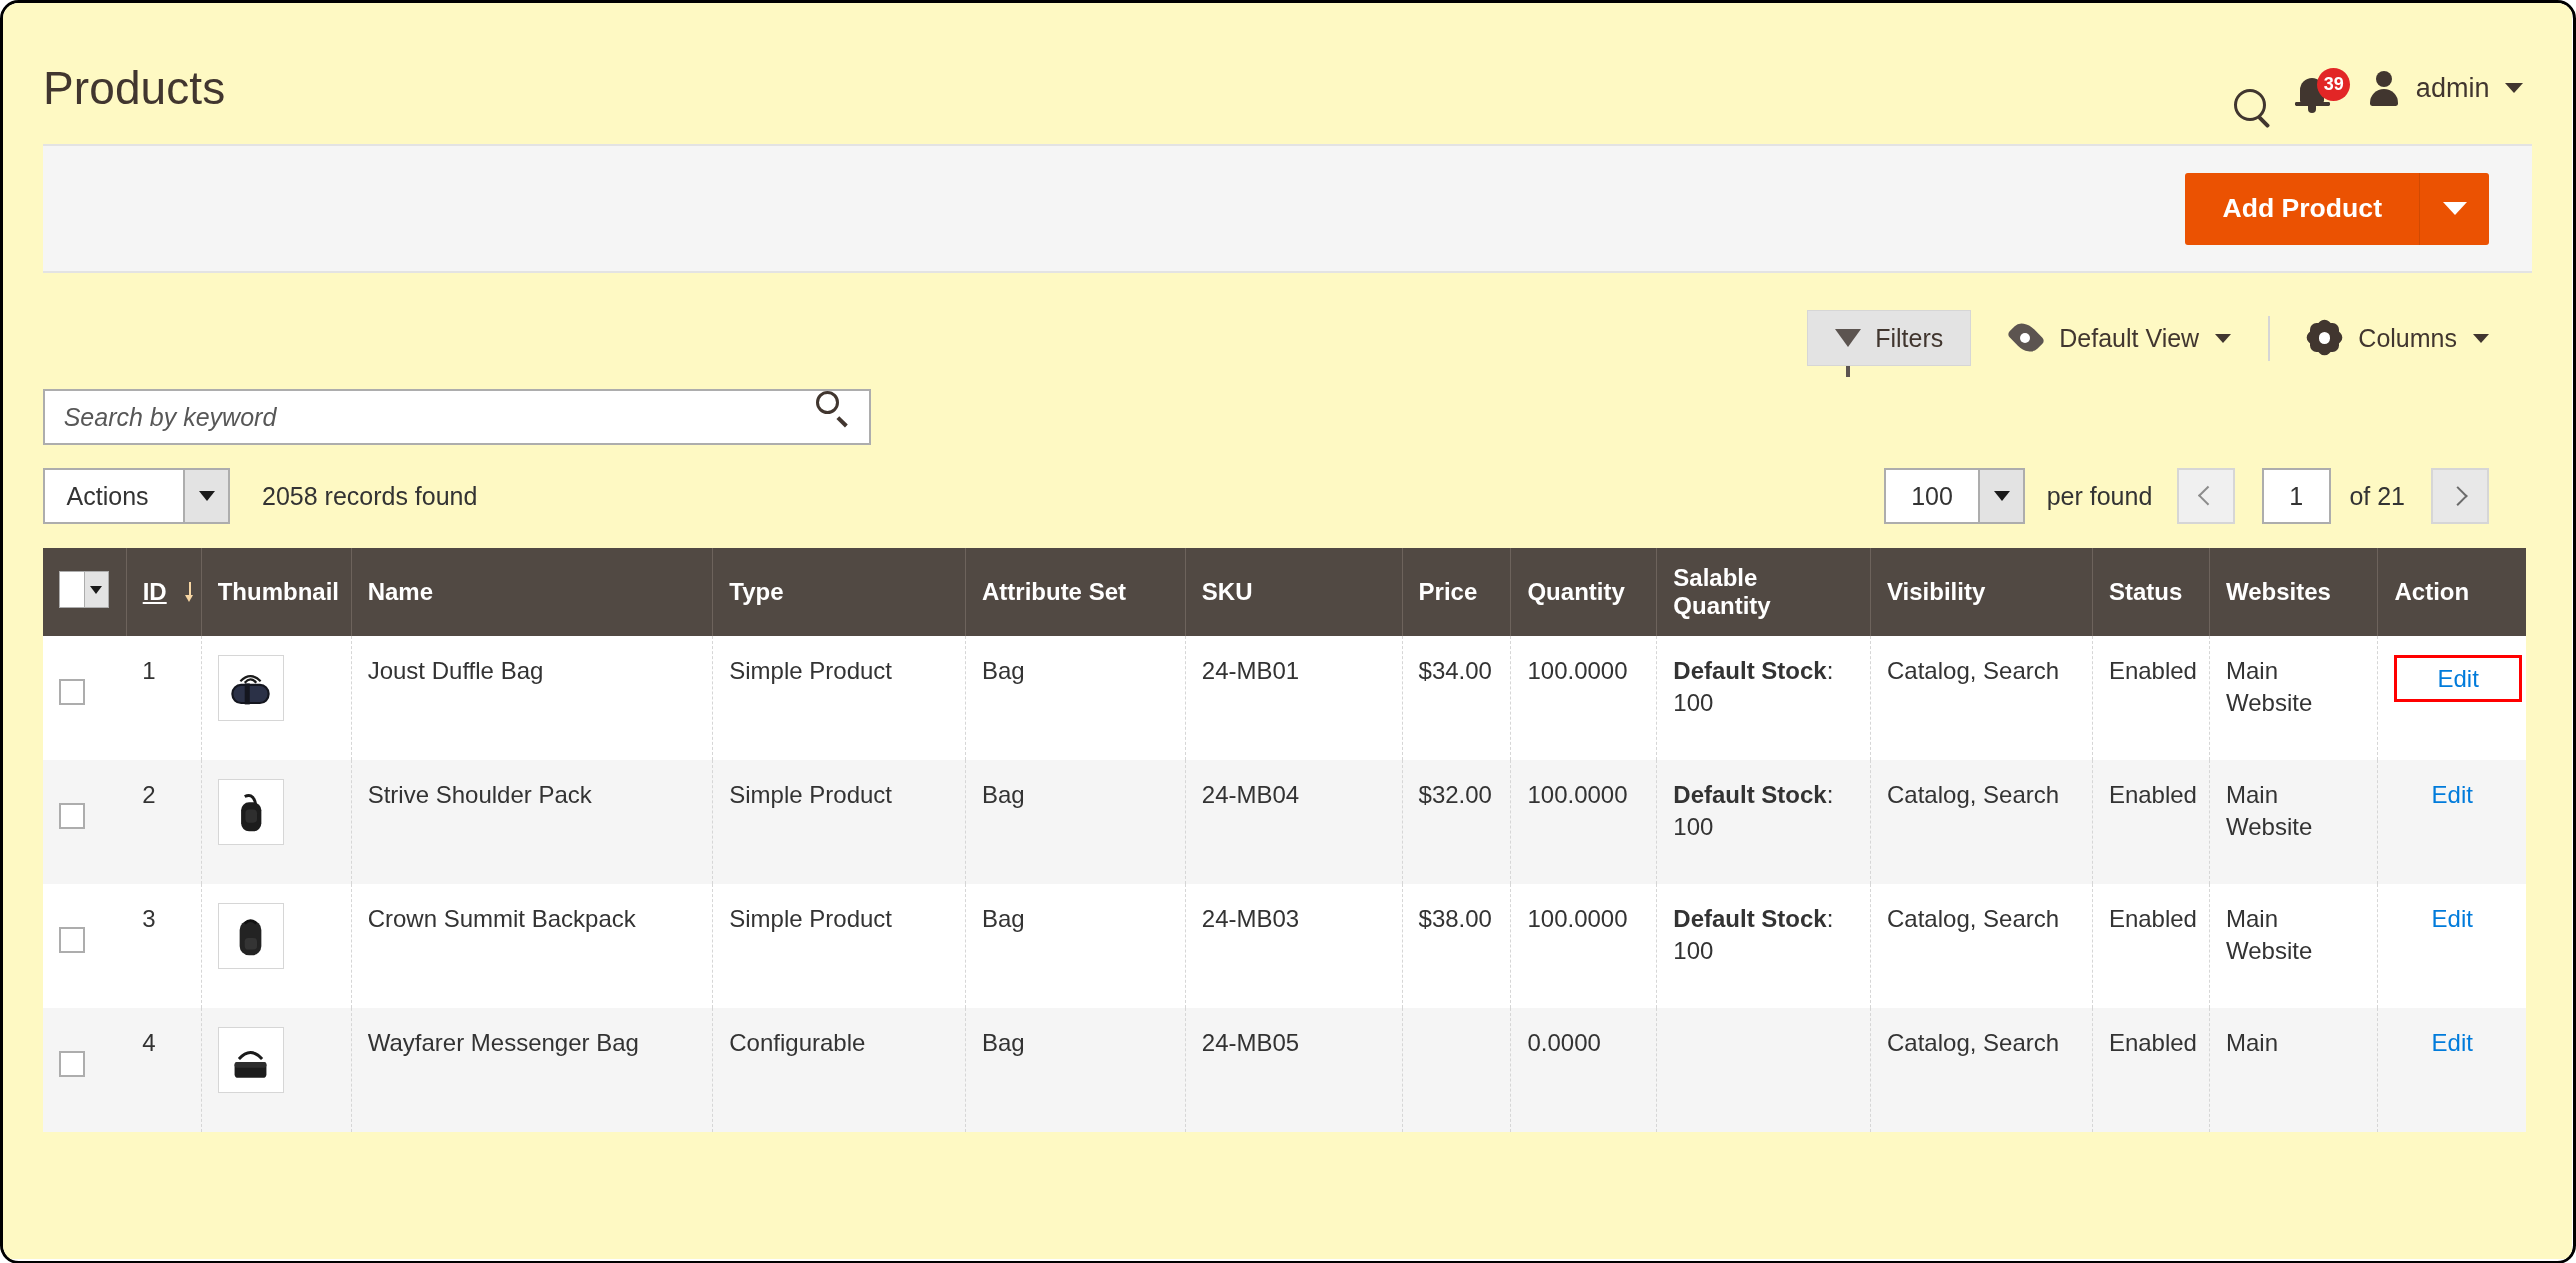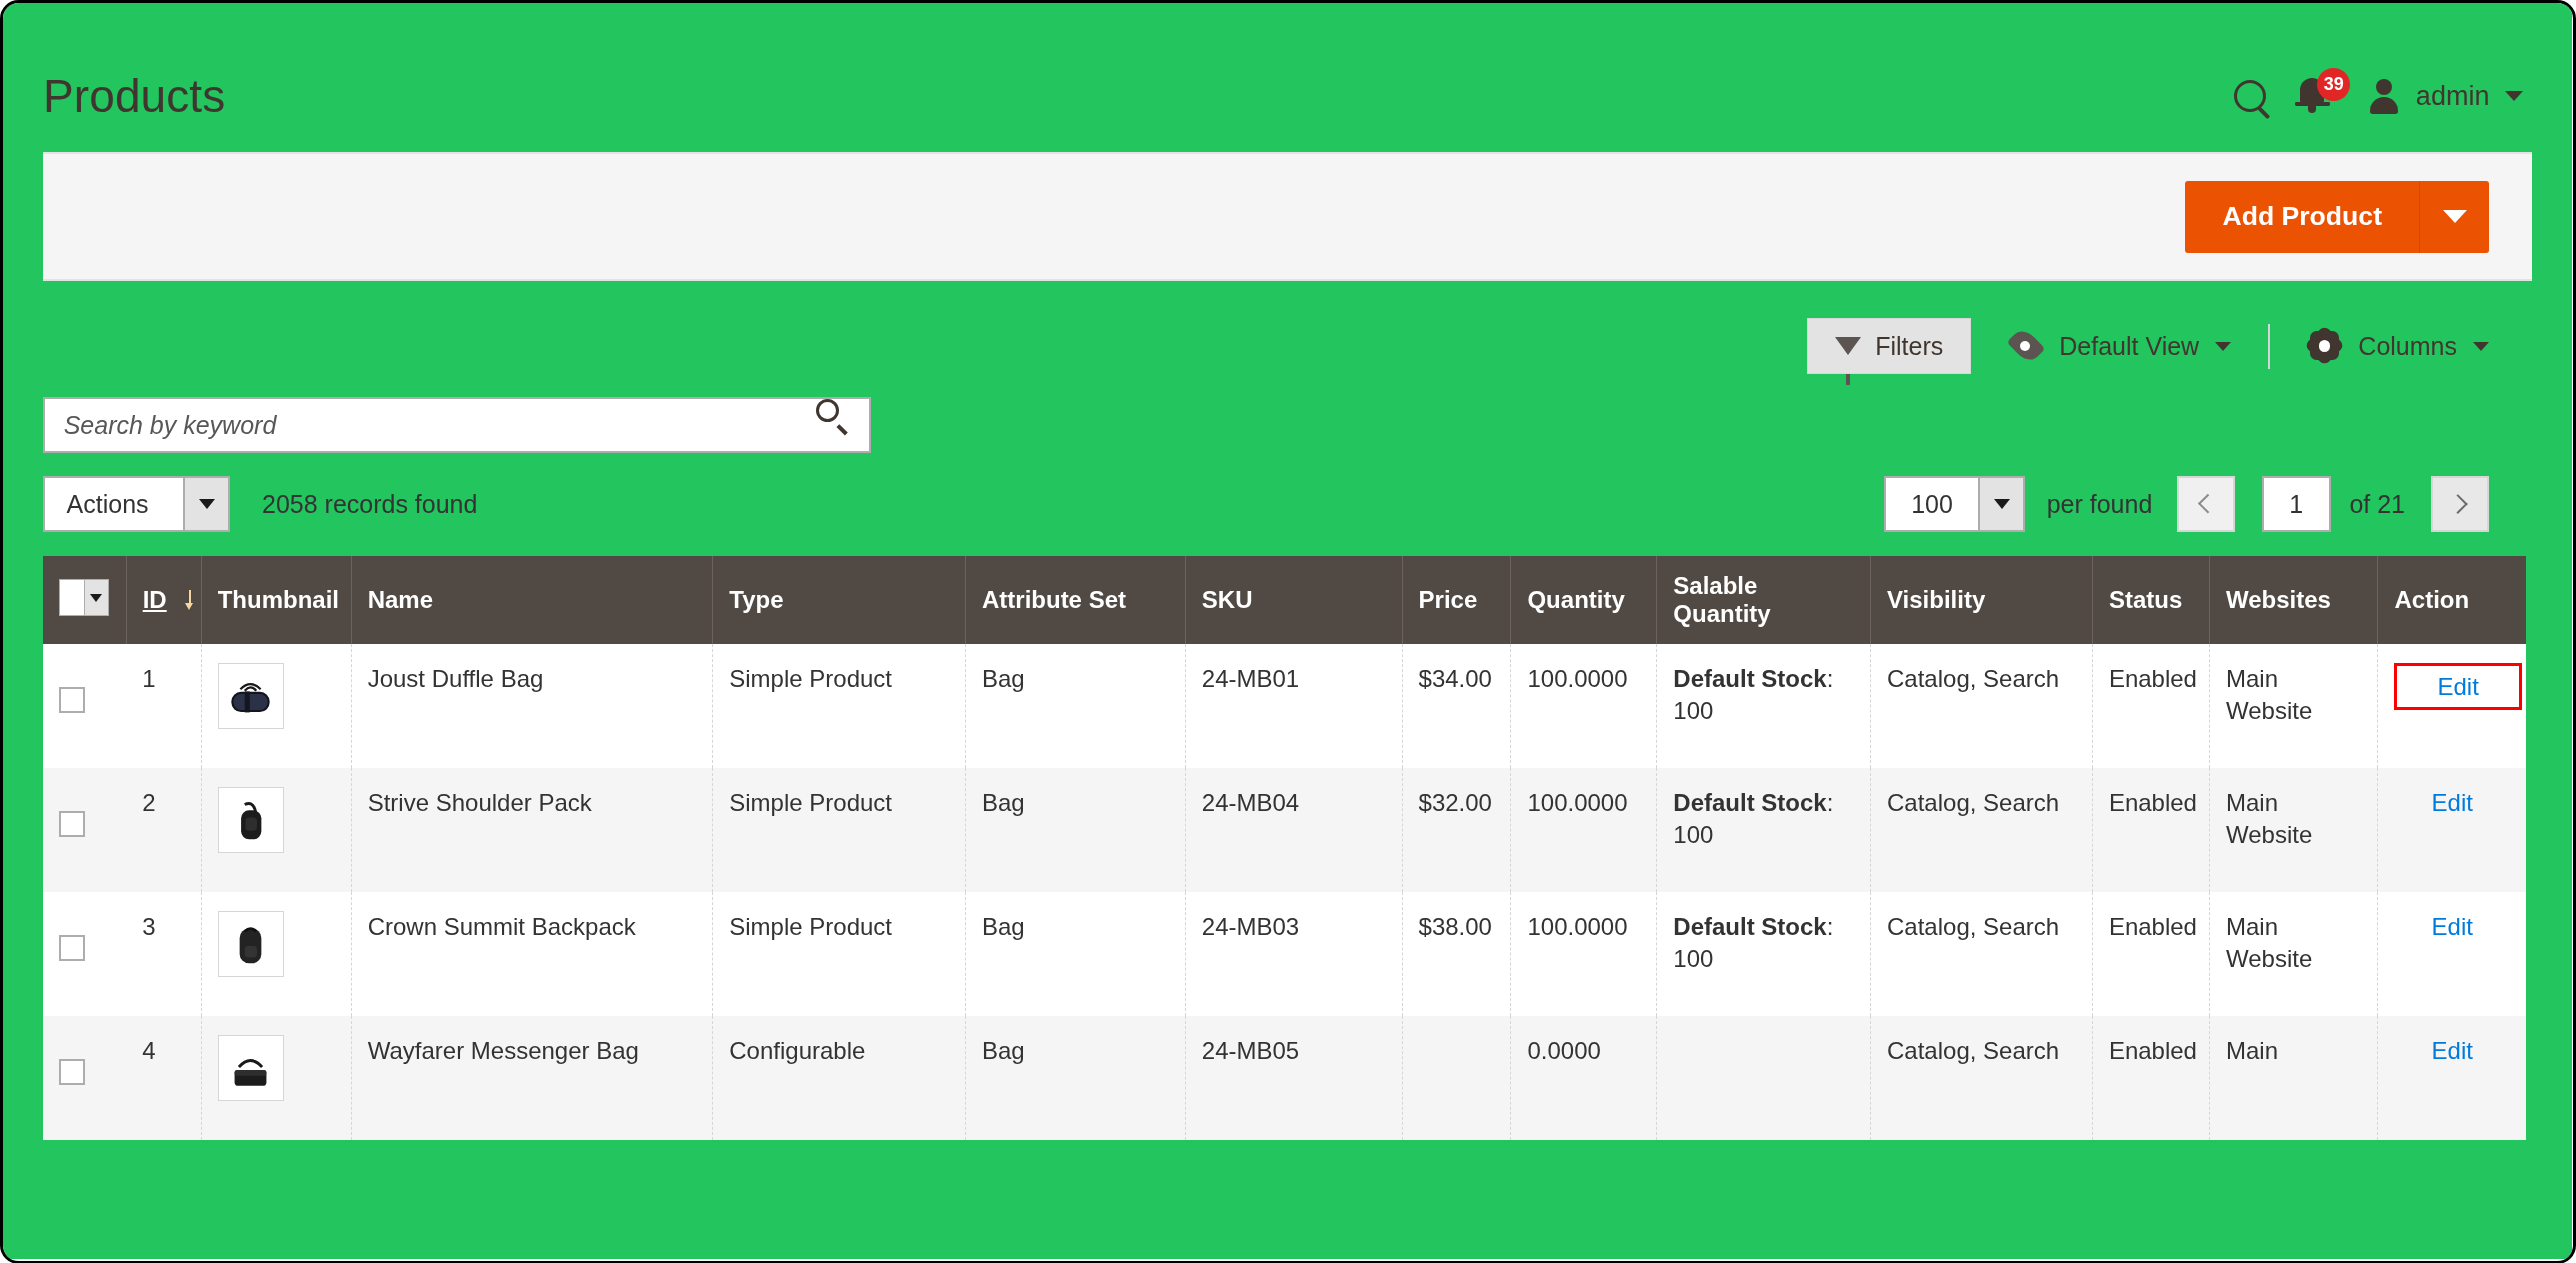--- a/index.html
+++ b/index.html
@@ -26,22 +26,22 @@
     border: 3.6px solid #000000;
     border-radius: 18.7px;
     overflow: hidden;
   }
 
   .page {
     position: absolute;
     left: 0; top: 0;
     width: 2569px;
     height: 1256px;
-    background: #22c55e;
-    padding: 12px 40px;
+    background: #fef9c3;
+    padding: 4px 40px;
   }
 
   
   .page-header {
     display: flex;
     align-items: center;
     justify-content: space-between;
     height: 122px;
     padding-top: 40px;
   }
@@ -56,21 +56,21 @@
 
   .header-actions {
     display: flex;
     align-items: center;
     gap: 0;
     padding-right: 8.6px;
   }
 
   .hdr-icon-btn {
     display: flex;
-    align-items: center;
+    align-items: flex-end;
     justify-content: center;
     width: 66px;
     height: 66px;
     cursor: pointer;
     position: relative;
   }
 
   .search-glyph {
     width: 32px; height: 32px;
     border: 3.6px solid #41362f;

